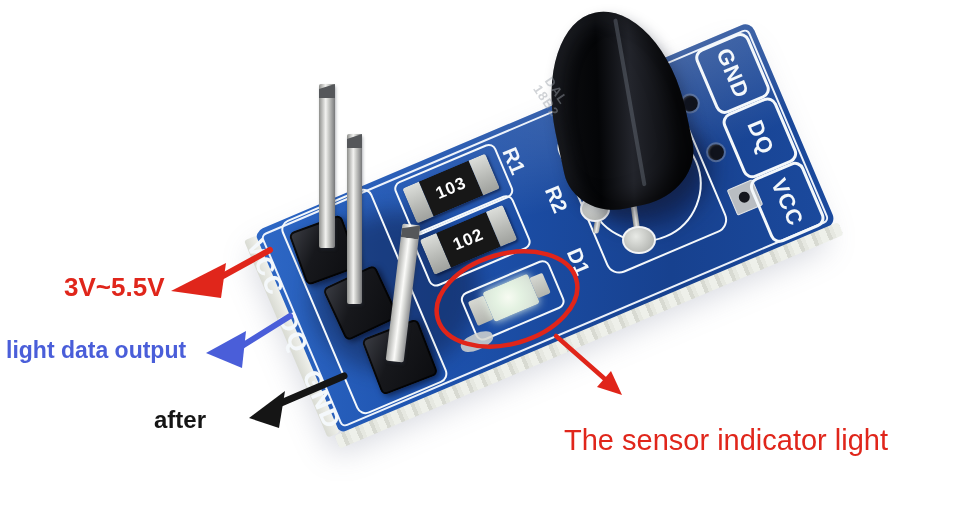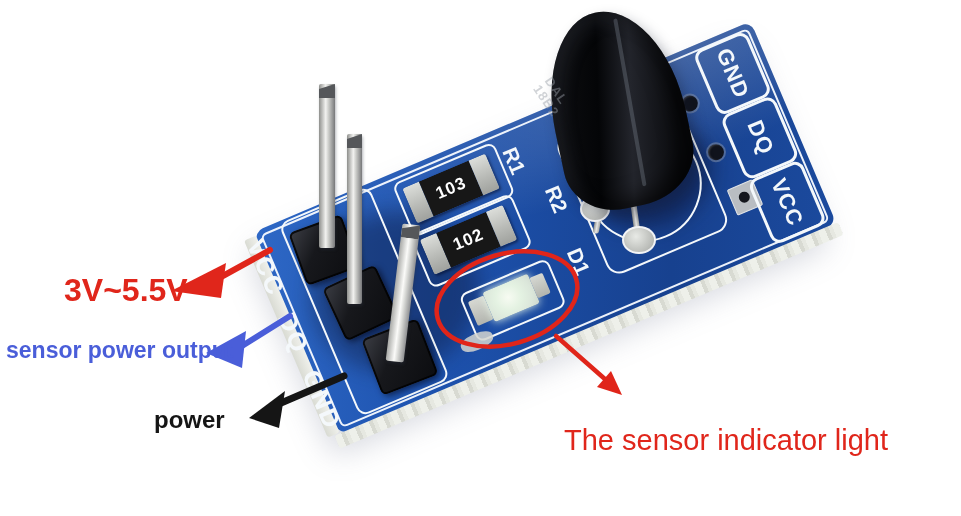--- a/index.html
+++ b/index.html
@@ -114,21 +114,21 @@
     box-shadow:inset -10px -8px 20px rgba(0,0,0,.65), inset 8px 10px 16px rgba(80,86,98,.22),
       4px 8px 14px rgba(20,25,45,.35);}
   .sensor .streak{position:absolute;left:58%;top:5%;width:4px;height:86%;border-radius:2px;
     background:rgba(135,142,155,.32);transform:rotate(2deg);}
   .marking{position:absolute;left:10px;top:52px;transform:rotate(68deg);transform-origin:0 0;
     color:#9aa0a8;opacity:.45;font-size:13px;letter-spacing:1px;line-height:14px;font-weight:bold;}
 
   
   .overlay{position:absolute;left:0;top:0;z-index:10;pointer-events:none;}
   .ann{position:absolute;z-index:11;white-space:nowrap;}
-  .ann-supply{left:64px;top:272px;font-size:32px;font-weight:bold;color:#e0261b;}
+  .ann-supply{left:64px;top:272px;font-size:26px;font-weight:bold;color:#e0261b;}
   .ann-data{left:6px;top:337px;font-size:23px;font-weight:bold;color:#4a5ed9;}
   .ann-ground{left:154px;top:406px;font-size:24px;font-weight:bold;color:#151515;}
   .ann-note{left:564px;top:420px;font-size:29px;font-weight:normal;color:#e0261b;line-height:40px;}
 </style>
 </head>
 <body>
 
 <div class="stage">
 
   <div class="board">
@@ -227,19 +227,19 @@
       <polygon points="249,418 285,391 279,428" fill="#151515"></polygon>
     </g>
     <ellipse cx="507" cy="299" rx="72" ry="45" transform="rotate(-16 507 299)" fill="none" stroke="#e0251a" stroke-width="4.5"></ellipse>
     <g>
       <line x1="556" y1="336" x2="606" y2="380" stroke="#e0251a" stroke-width="4.5" stroke-linecap="round"></line>
       <polygon points="622,395 597,387 611,371" fill="#e0251a"></polygon>
     </g>
   </svg>
 
   <div class="ann ann-supply">3V~5.5V</div>
-  <div class="ann ann-data">sensor power output</div>
-  <div class="ann ann-ground">power</div>
+  <div class="ann ann-data">light data output</div>
+  <div class="ann ann-ground">after</div>
   <div class="ann ann-note">
     <div>The sensor indicator light</div>
   </div>
 
 </div>
 
 </body></html>

